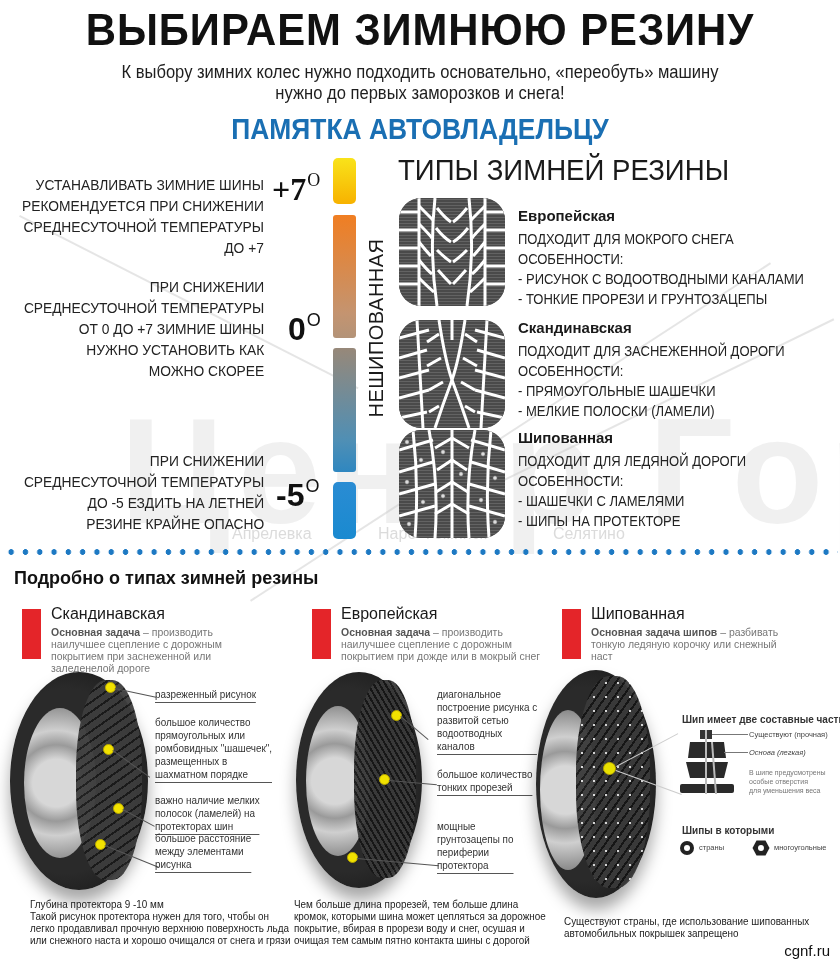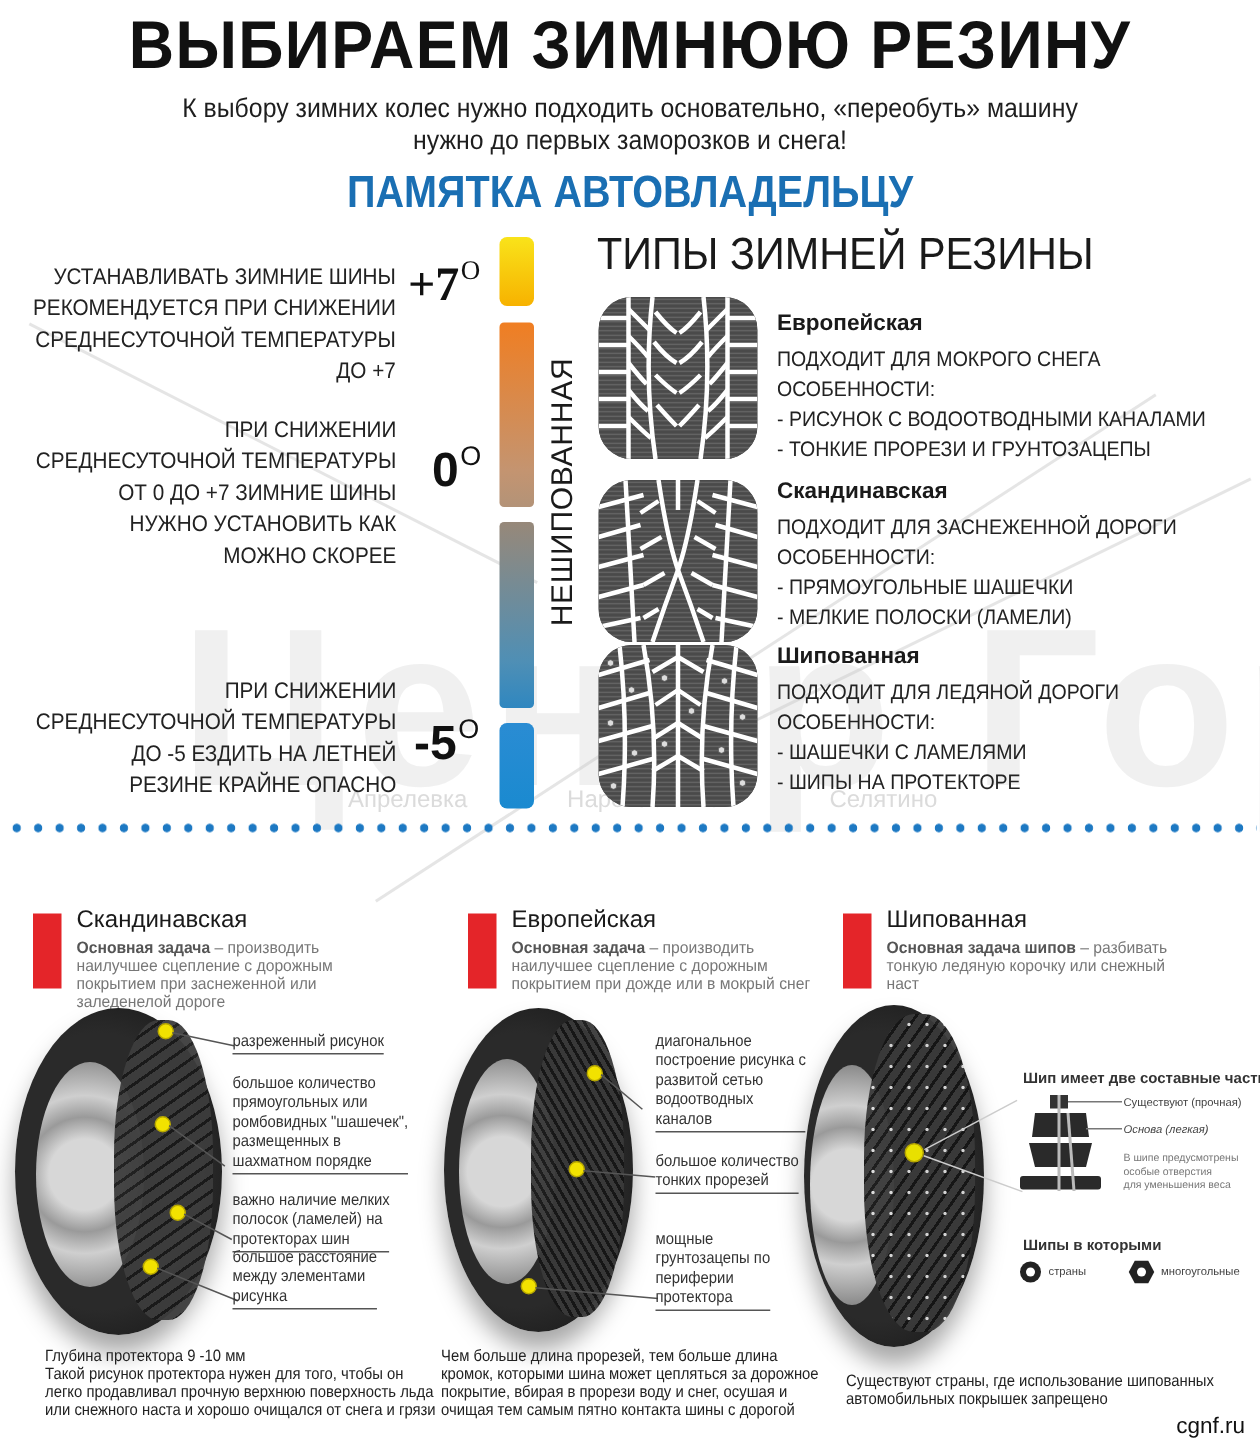--- a/index.html
+++ b/index.html
@@ -99,21 +99,21 @@
     <span>+7</span><sup>О</sup>
   </div>
 
   <div class="temp-text" style="top:276px;">
     <div>ПРИ СНИЖЕНИИ</div>
     <div>СРЕДНЕСУТОЧНОЙ ТЕМПЕРАТУРЫ</div>
     <div>ОТ 0 ДО +7 ЗИМНИЕ ШИНЫ</div>
     <div>НУЖНО УСТАНОВИТЬ КАК</div>
     <div>МОЖНО СКОРЕЕ</div>
   </div>
-  <div class="temp-val" style="left:288px;top:294px;">
+  <div class="temp-val" style="left:288px;top:310px;">
     <span>0</span><sup>О</sup>
   </div>
 
   <div class="temp-text" style="top:450px;">
     <div>ПРИ СНИЖЕНИИ</div>
     <div>СРЕДНЕСУТОЧНОЙ ТЕМПЕРАТУРЫ</div>
     <div>ДО -5 ЕЗДИТЬ НА ЛЕТНЕЙ</div>
     <div>РЕЗИНЕ КРАЙНЕ ОПАСНО</div>
   </div>
   <div class="temp-val" style="left:276px;top:476px;">
@@ -215,20 +215,21 @@
   <div class="type-info" style="top:429px;">
     <div class="type-name">Шипованная</div>
     <div class="type-line">ПОДХОДИТ ДЛЯ ЛЕДЯНОЙ ДОРОГИ</div>
     <div class="type-line">ОСОБЕННОСТИ:</div>
     <div class="type-line">- ШАШЕЧКИ С ЛАМЕЛЯМИ</div>
     <div class="type-line">- ШИПЫ НА ПРОТЕКТОРЕ</div>
   </div>
 
   <div class="dots"></div>
 
+  <div class="detail-title">Подробно о типах зимней резины</div>
 
   <div class="card" style="left:22px;">
     <div class="redbar"></div>
     <div class="cname">Скандинавская</div>
     <div class="cdesc"><b>Основная задача</b><span> – производить наилучшее сцепление с дорожным покрытием при заснеженной или заледенелой дороге</span></div>
   </div>
   <div class="card" style="left:312px;">
     <div class="redbar"></div>
     <div class="cname">Европейская</div>
     <div class="cdesc"><b>Основная задача</b><span> – производить наилучшее сцепление с дорожным покрытием при дожде или в мокрый снег</span></div>

